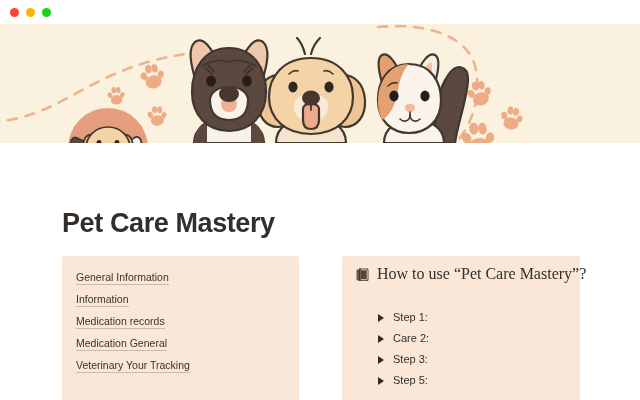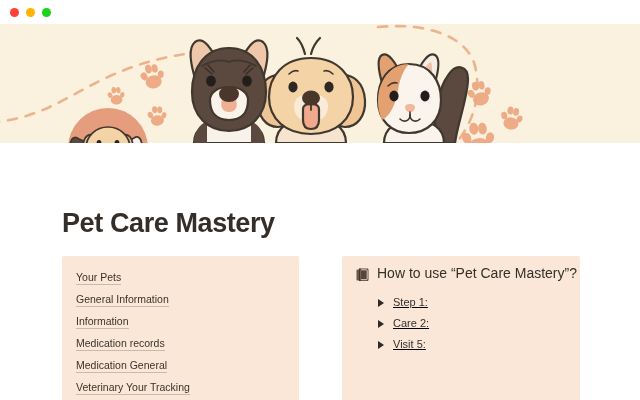--- a/index.html
+++ b/index.html
@@ -74,27 +74,28 @@
     border-bottom: 1px solid #C9BBAC;
     padding-bottom: 1px;
   }
 
   .callout-head {
     display: flex; align-items: flex-start; gap: 8px;
     padding: 1px 0 2px 0;
   }
   .book-icon { flex: 0 0 auto; margin-top: 1px; }
   .callout-head-text {
-    font-size: 14px;
+    font-size: 16px;
     color: #33302C;
     line-height: 13px;
     white-space: nowrap;
-  }
-
-  .steps { list-style: none; margin-top: 4px; text-decoration: underline; }
+    font-family: Liberation Serif, serif;
+  }
+
+  .steps { list-style: none; margin-top: 19px; }
   .step {
     display: flex; align-items: center; gap: 9px;
     padding: 4px 0 4px 22px;
   }
   .tri {
     width: 0; height: 0;
     border-left: 6px solid #2E2A26;
     border-top: 4px solid transparent;
     border-bottom: 4px solid transparent;
     flex: 0 0 auto;
@@ -255,23 +256,20 @@
 
 <div class="page">
 
   <h1 class="page-title">Pet Care Mastery</h1>
 
   <div class="columns">
 
     <div class="callout left">
       <ul class="link-list">
         <li class="link-item">
-          <span>Your Pets</span>
-        </li>
-        <li class="link-item">
           <span>General Information</span>
         </li>
         <li class="link-item">
           <span>Information</span>
         </li>
         <li class="link-item">
           <span>Medication records</span>
         </li>
         <li class="link-item">
           <span>Medication General</span>
@@ -302,19 +300,23 @@
         <li class="step">
           <span class="tri"></span>
           <span class="step-label">Step 1:</span>
         </li>
         <li class="step">
           <span class="tri"></span>
           <span class="step-label">Care 2:</span>
         </li>
         <li class="step">
           <span class="tri"></span>
-          <span class="step-label">Visit 5:</span>
+          <span class="step-label">Step 3:</span>
+        </li>
+        <li class="step">
+          <span class="tri"></span>
+          <span class="step-label">Step 5:</span>
         </li>
       </ul>
     </div>
 
   </div>
 </div>
 
 </body></html>

